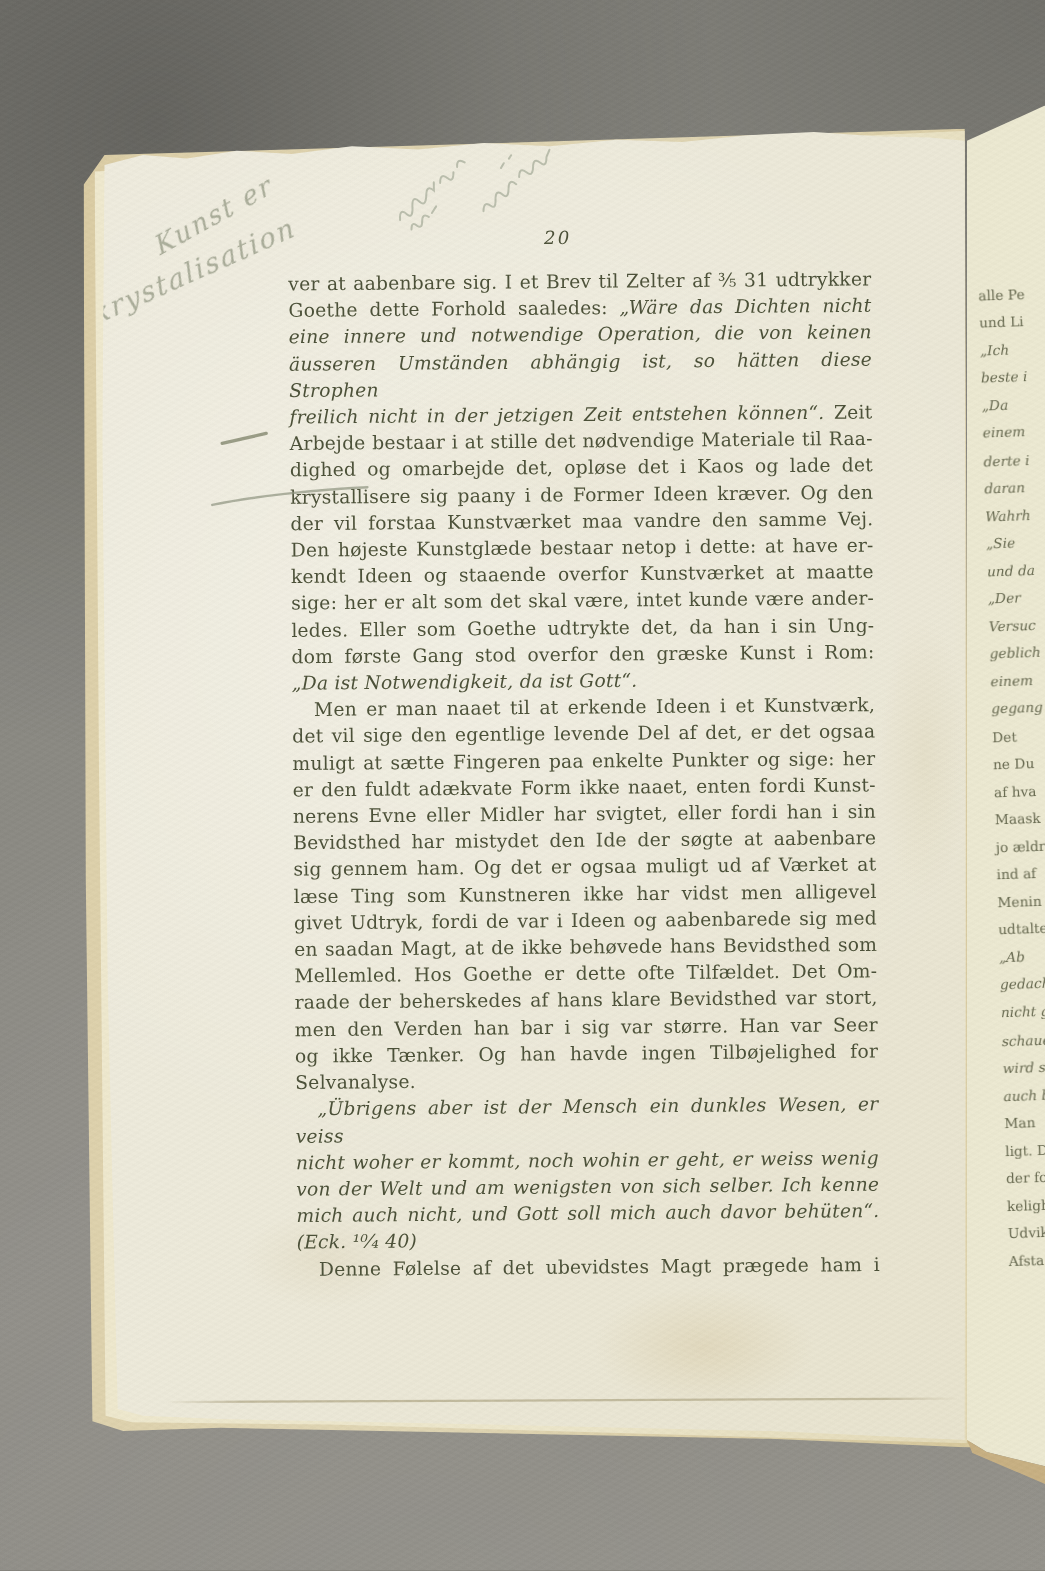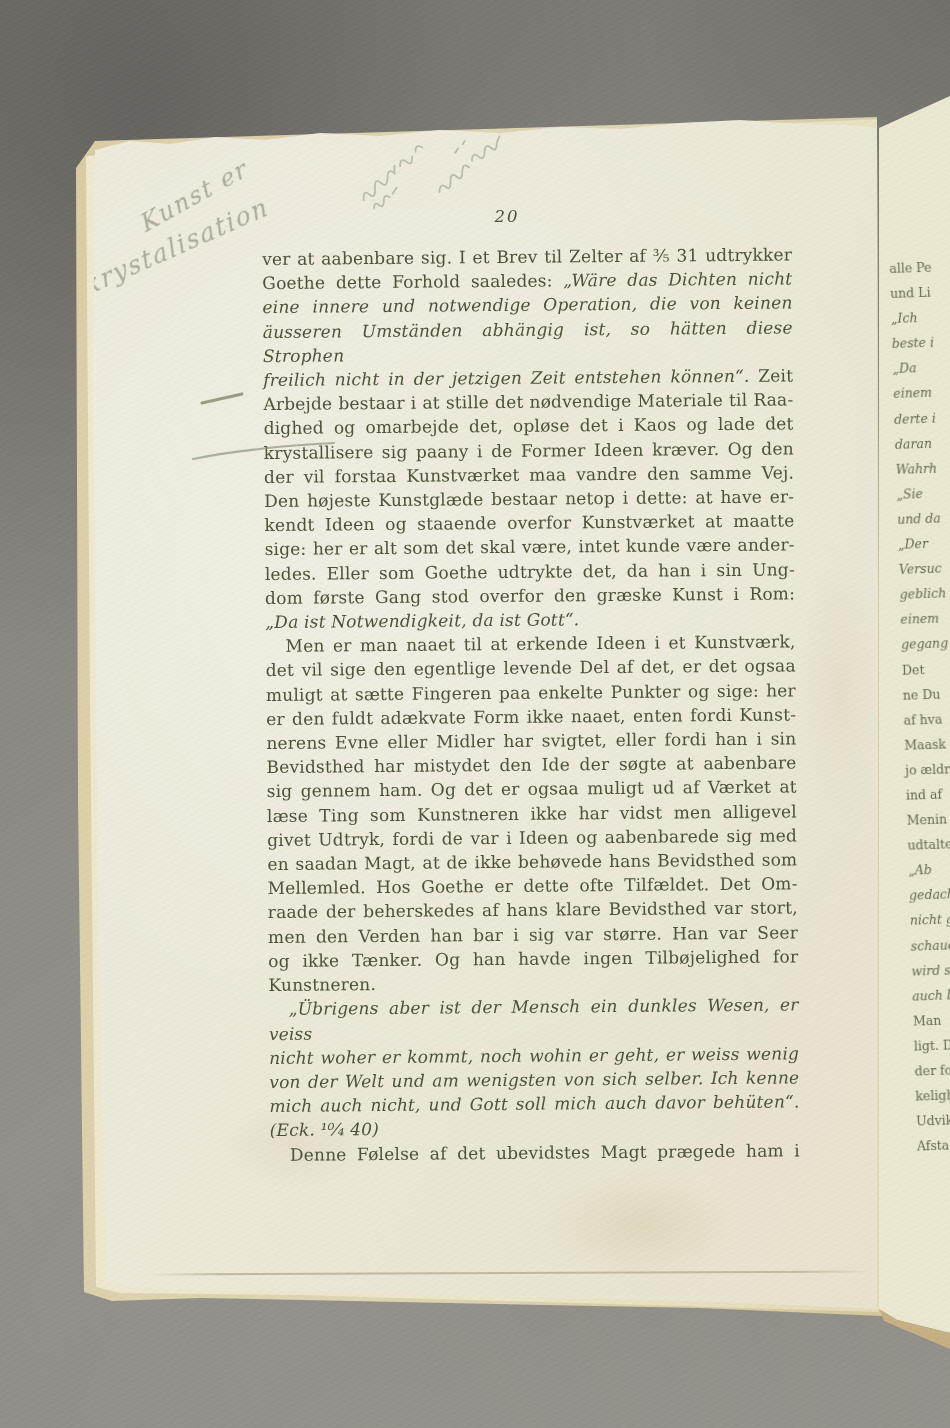--- a/index.html
+++ b/index.html
@@ -133,21 +133,21 @@
           <div class="line"><span>nerens Evne eller Midler har svigtet, eller fordi han i sin</span></div>
           <div class="line"><span>Bevidsthed har mistydet den Ide der søgte at aabenbare</span></div>
           <div class="line"><span>sig gennem ham. Og det er ogsaa muligt ud af Værket at</span></div>
           <div class="line"><span>læse Ting som Kunstneren ikke har vidst men alligevel</span></div>
           <div class="line"><span>givet Udtryk, fordi de var i Ideen og aabenbarede sig med</span></div>
           <div class="line"><span>en saadan Magt, at de ikke behøvede hans Bevidsthed som</span></div>
           <div class="line"><span>Mellemled. Hos Goethe er dette ofte Tilfældet. Det Om-</span></div>
           <div class="line"><span>raade der beherskedes af hans klare Bevidsthed var stort,</span></div>
           <div class="line"><span>men den Verden han bar i sig var større. Han var Seer</span></div>
           <div class="line"><span>og ikke Tænker. Og han havde ingen Tilbøjelighed for</span></div>
-          <div class="line endline"><span>Kunstneren.</span></div>
+          <div class="line endline"><span>Selvanalyse.</span></div>
         </div>
         <div class="para indent">
           <div class="line"><span class="it">„Übrigens aber ist der Mensch ein dunkles Wesen, er veiss</span></div>
           <div class="line"><span class="it">nicht woher er kommt, noch wohin er geht, er weiss wenig</span></div>
           <div class="line"><span class="it">von der Welt und am wenigsten von sich selber. Ich kenne</span></div>
           <div class="line"><span class="it">mich auch nicht, und Gott soll mich auch davor behüten“.</span></div>
           <div class="line endline"><span class="it">(Eck. ¹⁰⁄₄ 40)</span></div>
         </div>
         <div class="para indent">
           <div class="line"><span>Denne Følelse af det ubevidstes Magt prægede ham i</span></div>

